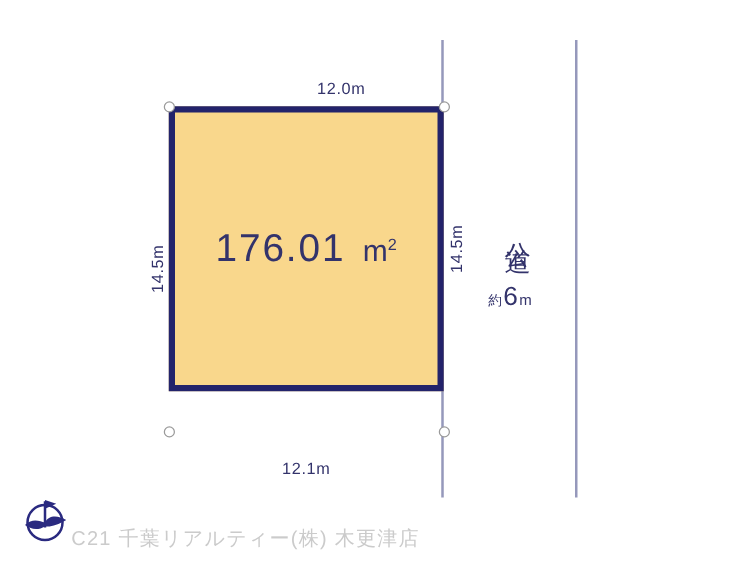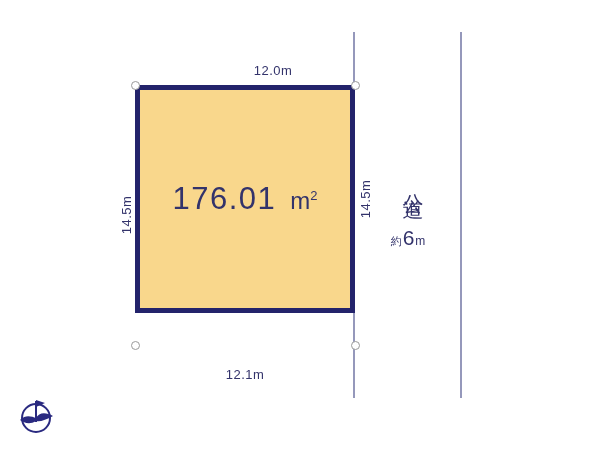--- a/index.html
+++ b/index.html
@@ -93,14 +93,15 @@
     <span class="unit">m</span>
   </div>
 
   <svg class="compass" viewBox="0 0 40 40">
     <circle cx="20" cy="20" r="14" fill="none" stroke="#2A2A80" stroke-width="2"></circle>
     <line x1="20" y1="3" x2="20" y2="24" stroke="#2A2A80" stroke-width="2"></line>
     <polygon points="20,2 29,5 20,9" fill="#2A2A80"></polygon>
     <path d="M4,22 C10,16 16,19 20,20 C23,14 30,14 37,18 C30,22 24,24 20,23 C14,27 8,25 4,22 Z" fill="#2A2A80"></path>
   </svg>
 
+  <div class="company">C21 千葉リアルティー(株) 木更津店</div>
 
 </div>
 
 </body></html>

